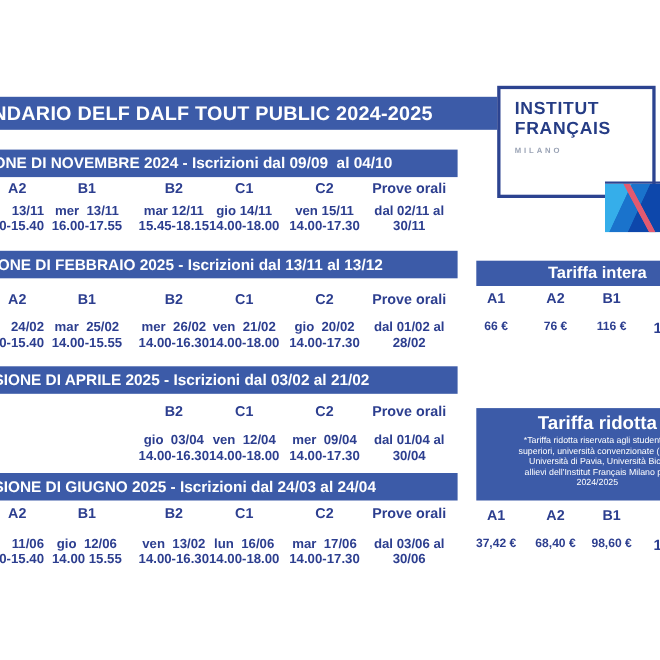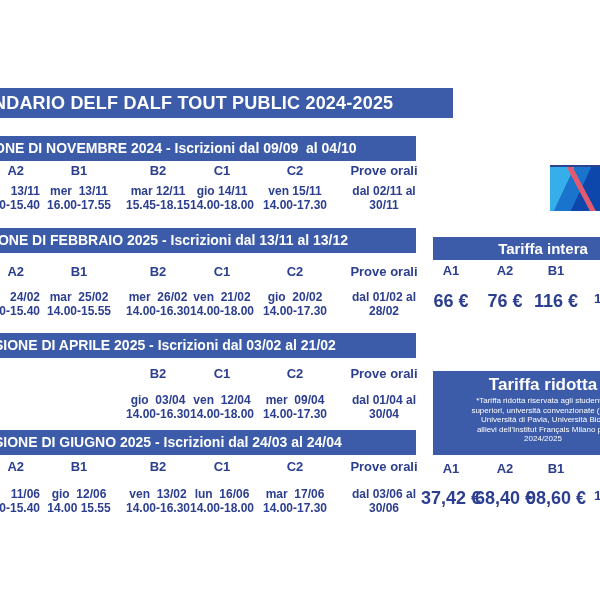--- a/index.html
+++ b/index.html
@@ -36,37 +36,37 @@
                 background:#3c5ba8;overflow:hidden;}
   .session .bar span{display:block;margin-left:-6px;color:#fff;font-weight:bold;
                 font-size:14px;line-height:25px;white-space:pre;}
   .head-row,.date-row{position:absolute;left:0;width:420px;}
   .s1 .head-row{top:27px}.s1 .date-row{top:49px}
   .s2 .head-row{top:36px}.s2 .date-row{top:63px}
   .s3 .head-row{top:33px}.s3 .date-row{top:61px}
   .s4 .head-row{top:29px}.s4 .date-row{top:58px}
   .col{position:absolute;text-align:center;box-sizing:border-box;}
   .col-0{left:-34px;width:80px}.col-1{left:40px;width:78px}.col-2{left:119px;width:78px}
-  .col-3{left:184px;width:76px}.col-4{left:256px;width:78px}.col-5{left:340px;width:88px}
+  .col-3{left:184px;width:76px}.col-4{left:256px;width:78px}.col-5{left:328px;width:88px}
   .lvl{font-size:13px;font-weight:bold;color:#2c3e8f;}
   .lvl.col-0{text-align:right;padding-right:22px;}
   .cell{font-size:12px;font-weight:bold;color:#2c3e8f;line-height:13.5px;white-space:pre;}
   .cell.col-0{text-align:right;padding-right:6px;}
 
   
   .intera-bar{position:absolute;left:433px;top:237px;width:220px;height:23px;
               background:#3c5ba8;}
   .intera-bar span{display:block;text-align:center;color:#fff;font-weight:bold;
               font-size:15px;line-height:23px;}
   .price-row{position:absolute;left:0;width:508px;height:16px;}
   #intera-heads{top:263px}#intera-vals{top:291px}
   #rid-heads{top:461px}#rid-vals{top:488px}
   .pcol{position:absolute;text-align:center;font-weight:bold;color:#2c3e8f;}
   .price-level{font-size:13px;}
-  .price-value{font-size:18px;white-space:pre;}
+  .price-value{font-size:11px;white-space:pre;}
   .p0{left:420px;width:62px}.p1{left:474px;width:62px}.p2{left:524px;width:64px}
   .pcut{position:absolute;left:594px;width:20px;font-weight:bold;color:#2c3e8f;
         font-size:13.5px;}
 
   
   .ridotta-box{position:absolute;left:433px;top:371px;width:220px;height:84px;
                background:#3c5ba8;}
   .ridotta-title{margin-top:4px;text-align:center;color:#fff;font-weight:bold;
                font-size:17px;line-height:20px;}
   .ridotta-note{margin-top:1px;}
@@ -75,20 +75,25 @@
 </style>
 </head>
 <body>
 
 <div class="canvas">
 
   <div class="title-bar">
     <span>NDARIO DELF DALF TOUT PUBLIC 2024-2025</span>
   </div>
 
+  <div class="logo-box">
+    <div class="logo-line">INSTITUT</div>
+    <div class="logo-line">FRANÇAIS</div>
+    <div class="logo-city">MILANO</div>
+  </div>
 
   <div class="photo"></div>
 
   <section class="session s1">
     <div class="bar">
         <span>ONE DI NOVEMBRE 2024 - Iscrizioni dal 09/09  al 04/10</span>
       </div>
     <div class="head-row">
         <div class="col col-0 lvl">A2</div>
         <div class="col col-1 lvl">B1</div>

